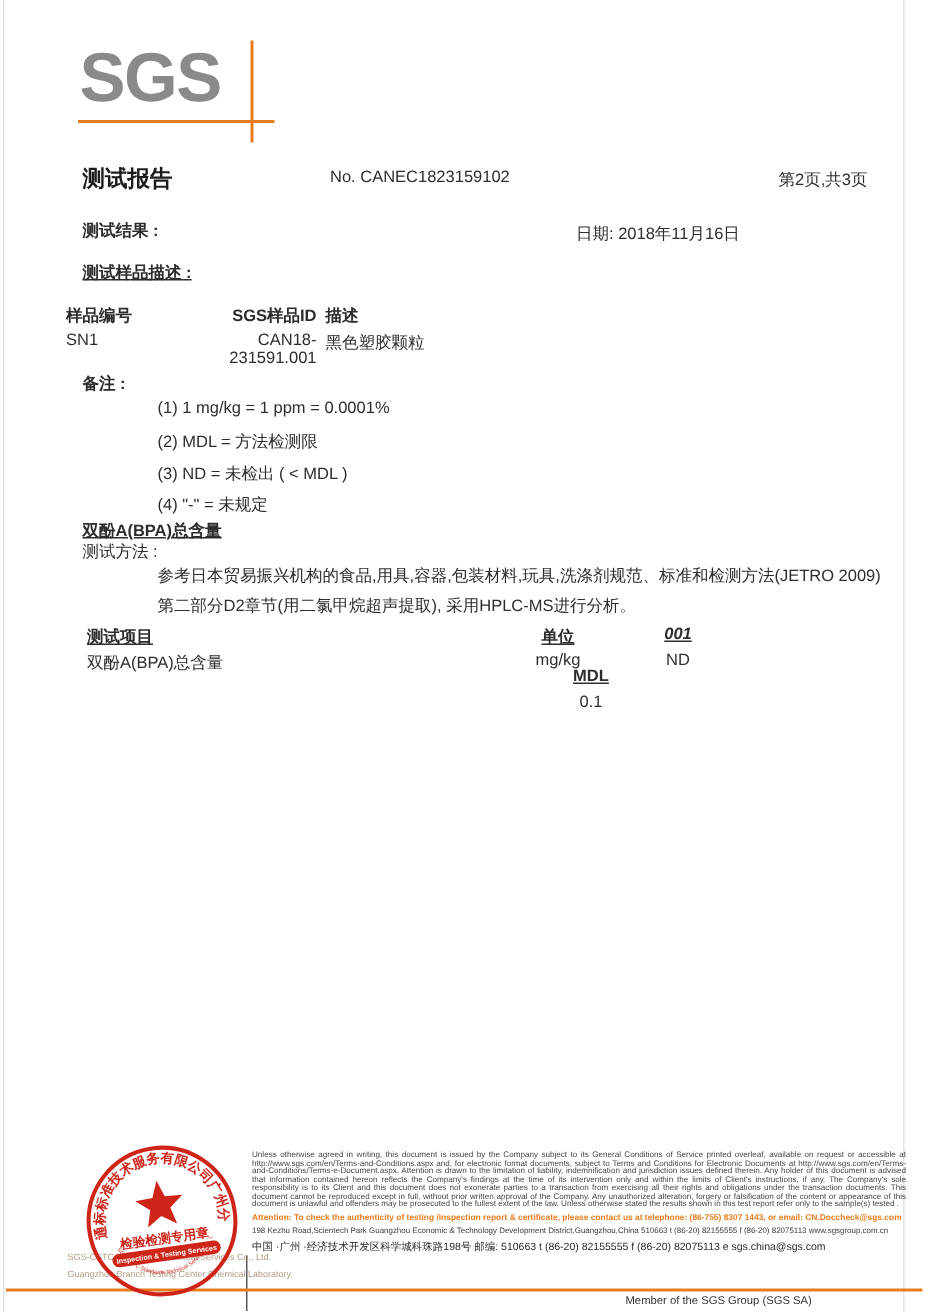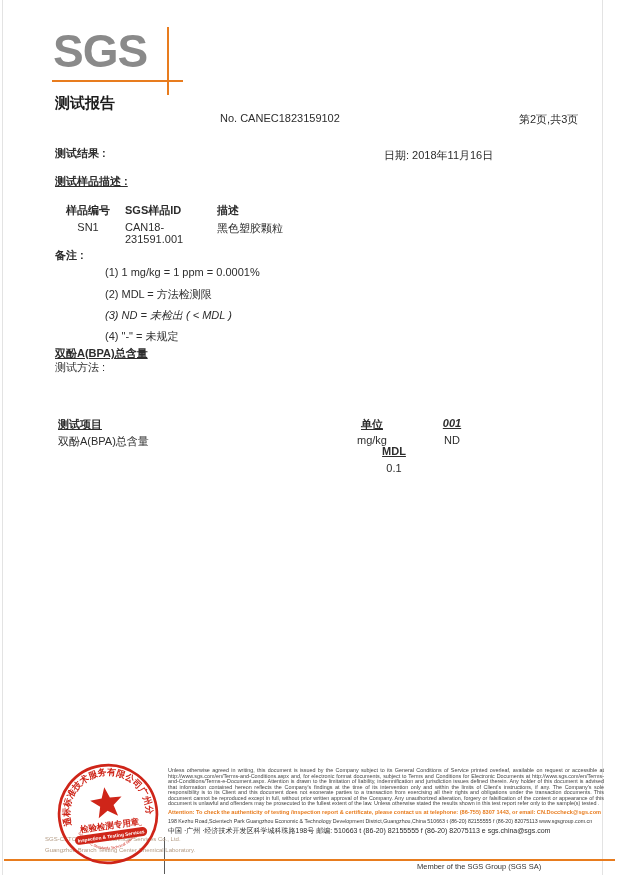--- a/index.html
+++ b/index.html
@@ -7,35 +7,35 @@
         font-family:"Liberation Sans","DejaVu Sans",sans-serif;color:#2d2d2d;}
   .abs{position:absolute;}
   
   #edge-left{left:2px;top:0;width:1px;height:875px;background:#e3e3e3;}
   #edge-right{left:602px;top:0;width:1px;height:875px;background:#e3e3e3;}
   
   #logo-text{left:53px;top:28px;font-size:46px;font-weight:bold;color:#8a8a8a;letter-spacing:-1px;line-height:1;}
   #logo-vline{left:167px;top:27px;width:2px;height:68px;background:#e87c1e;}
   #logo-hline{left:52px;top:80px;width:131px;height:2px;background:#e87c1e;}
   
-  #doc-title{left:55px;top:94px;font-size:15px;font-weight:bold;color:#1c1c1c;}
+  #doc-title{left:55px;top:110px;font-size:15px;font-weight:bold;color:#1c1c1c;}
   #report-no{left:220px;top:112px;font-size:11px;}
   #report-date{left:384px;top:112px;font-size:11px;margin-top:36px;}
   #page-info{left:519px;top:112px;font-size:11px;}
   
   #results-label{left:55px;top:146px;font-size:11px;font-weight:bold;}
   #sample-desc-label{left:55px;top:174px;font-size:11px;font-weight:bold;text-decoration:underline;}
   .st-h{top:203px;font-size:11px;font-weight:bold;}
   .st-r{top:221px;font-size:11px;}
-  .c1{left:60px;width:56px;text-align:center;}
-  .c2{left:125px;width:86px;text-align:left;}
+  .c1{left:44px;width:56px;text-align:left;}
+  .c2{left:125px;width:86px;text-align:right;}
   .c3{left:217px;}
   #notes-label{left:55px;top:248px;font-size:11px;font-weight:bold;}
   .note{left:105px;font-size:11px;}
-  #note-0{top:266px;} #note-1{top:287px;} #note-2{top:308px;font-style:italic;} #note-3{top:329px;}
+  #note-0{top:266px;} #note-1{top:287px;} #note-2{top:308px;} #note-3{top:329px;}
   #bpa-heading{left:55px;top:346px;font-size:11px;font-weight:bold;text-decoration:underline;}
   #method-label{left:55px;top:360px;font-size:11px;}
   #method-text{left:105px;top:374px;width:492px;font-size:11px;line-height:20px;}
   .rt-h{top:417px;font-size:11px;font-weight:bold;text-decoration:underline;}
   .rt-r{top:434px;font-size:11px;}
   .rc1{left:58px;}
   .rc2{left:352px;width:40px;text-align:center;}
   .rc3{left:376px;width:36px;text-align:center;margin-top:28px;}
   .rc4{left:435px;width:34px;text-align:center;}
   .italic{font-style:italic;}
@@ -80,20 +80,21 @@
   <div class="abs st-r c3">黑色塑胶颗粒</div>
 
   <div class="abs" id="notes-label">备注 :</div>
   <div class="abs note" id="note-0">(1) 1 mg/kg = 1 ppm = 0.0001%</div>
   <div class="abs note" id="note-1">(2) MDL = 方法检测限</div>
   <div class="abs note" id="note-2">(3) ND = 未检出 ( &lt; MDL )</div>
   <div class="abs note" id="note-3">(4) "-" = 未规定</div>
 
   <div class="abs" id="bpa-heading">双酚A(BPA)总含量</div>
   <div class="abs" id="method-label">测试方法 :</div>
+  <div class="abs" id="method-text">参考日本贸易振兴机构的食品,用具,容器,包装材料,玩具,洗涤剂规范、标准和检测方法(JETRO 2009)第二部分D2章节(用二氯甲烷超声提取), 采用HPLC-MS进行分析。</div>
 
   <div class="abs rt-h rc1">测试项目</div>
   <div class="abs rt-h rc2">单位</div>
   <div class="abs rt-h rc3">MDL</div>
   <div class="abs rt-h rc4 italic">001</div>
   <div class="abs rt-r rc1">双酚A(BPA)总含量</div>
   <div class="abs rt-r rc2">mg/kg</div>
   <div class="abs rt-r rc3">0.1</div>
   <div class="abs rt-r rc4">ND</div>
 

